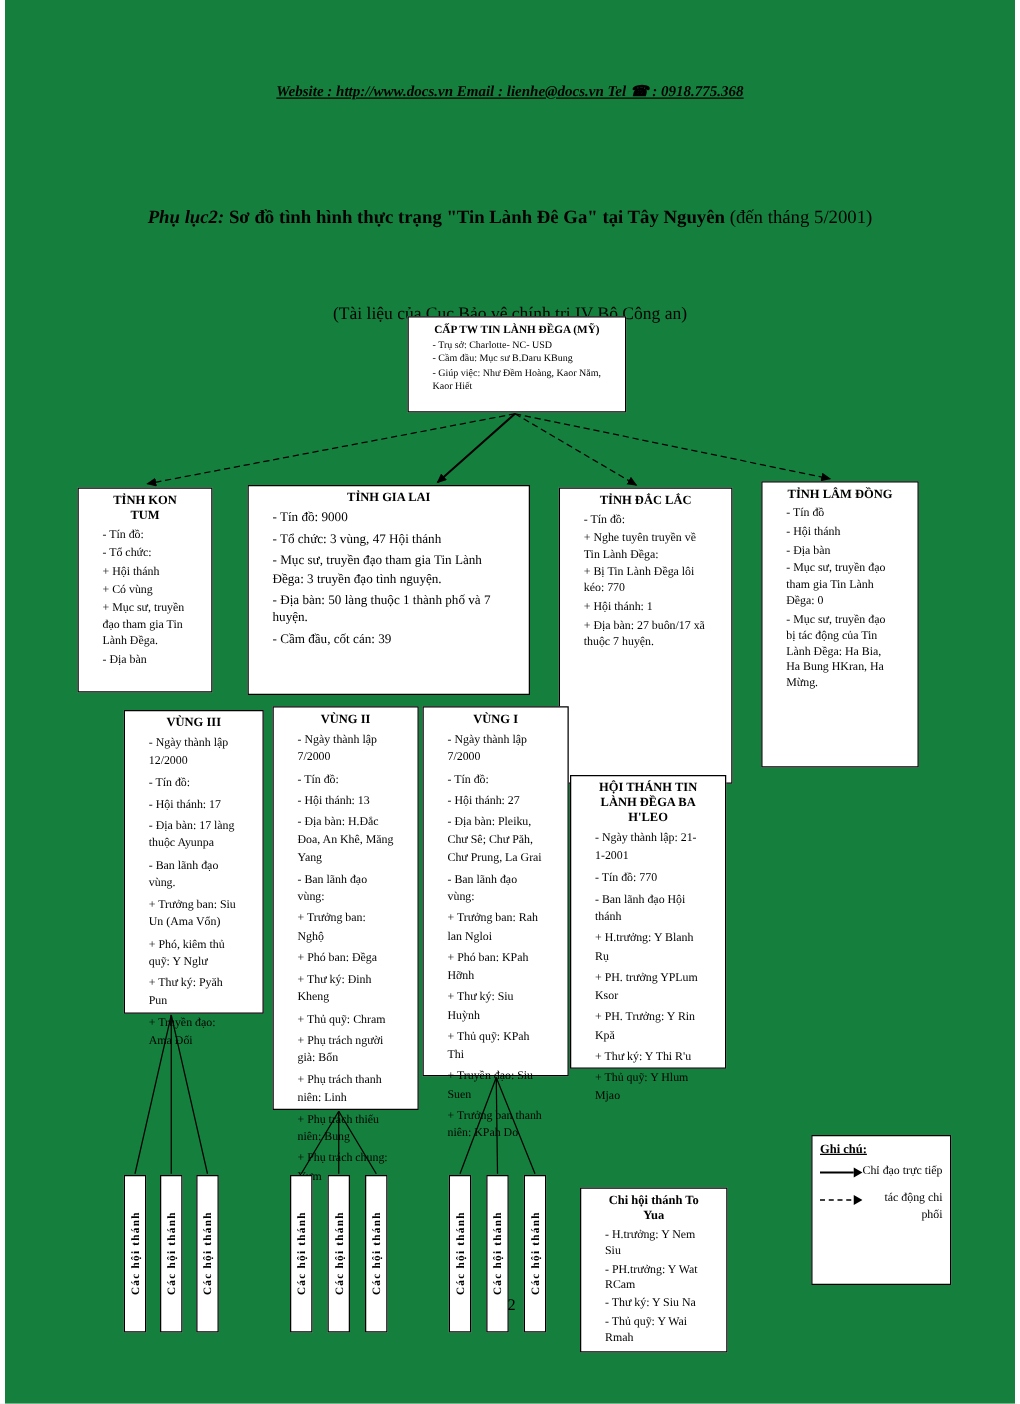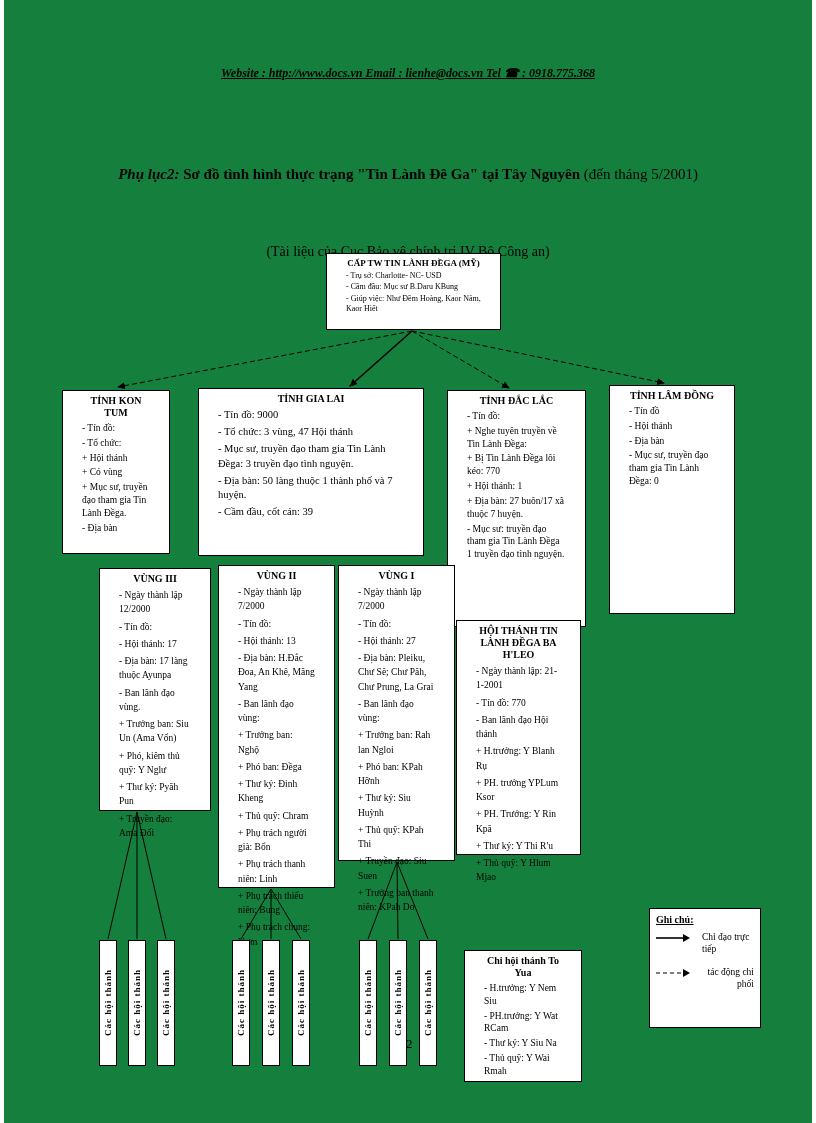--- a/index.html
+++ b/index.html
@@ -87,21 +87,21 @@
   .legend { padding: 5px 6px; }
   .legend-title {
     font-weight: bold;
     text-decoration: underline;
     font-size: 10px;
     margin-bottom: 6px;
   }
   .legend-row {
     display: flex;
     align-items: flex-start;
-    gap: 12px;
+    gap: 0;
     margin-bottom: 10px;
   }
   .legend-row .legend-label {
     font-size: 9.5px;
     line-height: 1.3;
   }
   .legend-row.second { justify-content: flex-start; text-align: right; }
   .legend-arrow { flex: 0 0 auto; margin-top: 2px; }
   .page-number {
     position: absolute;
@@ -183,31 +183,31 @@
   </div>
 
   <div class="box" style="left:443px; top:390px; width:139px; height:237px;">
     <div class="box-title">TỈNH ĐẮC LẮC</div>
     <div class="box-body">
         <div class="line">- Tín đồ:</div>
         <div class="line">+ Nghe tuyên truyền về Tin Lành Đềga:</div>
         <div class="line">+ Bị Tin Lành Đềga lôi kéo: 770</div>
         <div class="line">+ Hội thánh: 1</div>
         <div class="line">+ Địa bàn: 27 buôn/17 xã thuộc 7 huyện.</div>
-        <div class="line">- Mục sư: truyền đạo tham gia Tin Lành Đềga 1 truyền đạo tình nguyện.</div>
       </div>
   </div>
 
   <div class="box" style="left:605px; top:385px; width:126px; height:229px;">
     <div class="box-title">TỈNH LÂM ĐỒNG</div>
     <div class="box-body">
         <div class="line">- Tín đồ</div>
         <div class="line">- Hội thánh</div>
         <div class="line">- Địa bàn</div>
         <div class="line">- Mục sư, truyền đạo tham gia Tin Lành Đềga: 0</div>
+        <div class="line">- Mục sư, truyền đạo bị tác động của Tin Lành Đềga: Ha Bia, Ha Bung HKran, Ha Mừng.</div>
       </div>
   </div>
 
   <div class="box region" style="left:95px; top:568px; width:112px; height:243px;">
     <div class="box-title">VÙNG III</div>
     <div class="box-body">
         <div class="line">- Ngày thành lập 12/2000</div>
         <div class="line">- Tín đồ:</div>
         <div class="line">- Hội thánh: 17</div>
         <div class="line">- Địa bàn: 17 làng thuộc Ayunpa</div>

